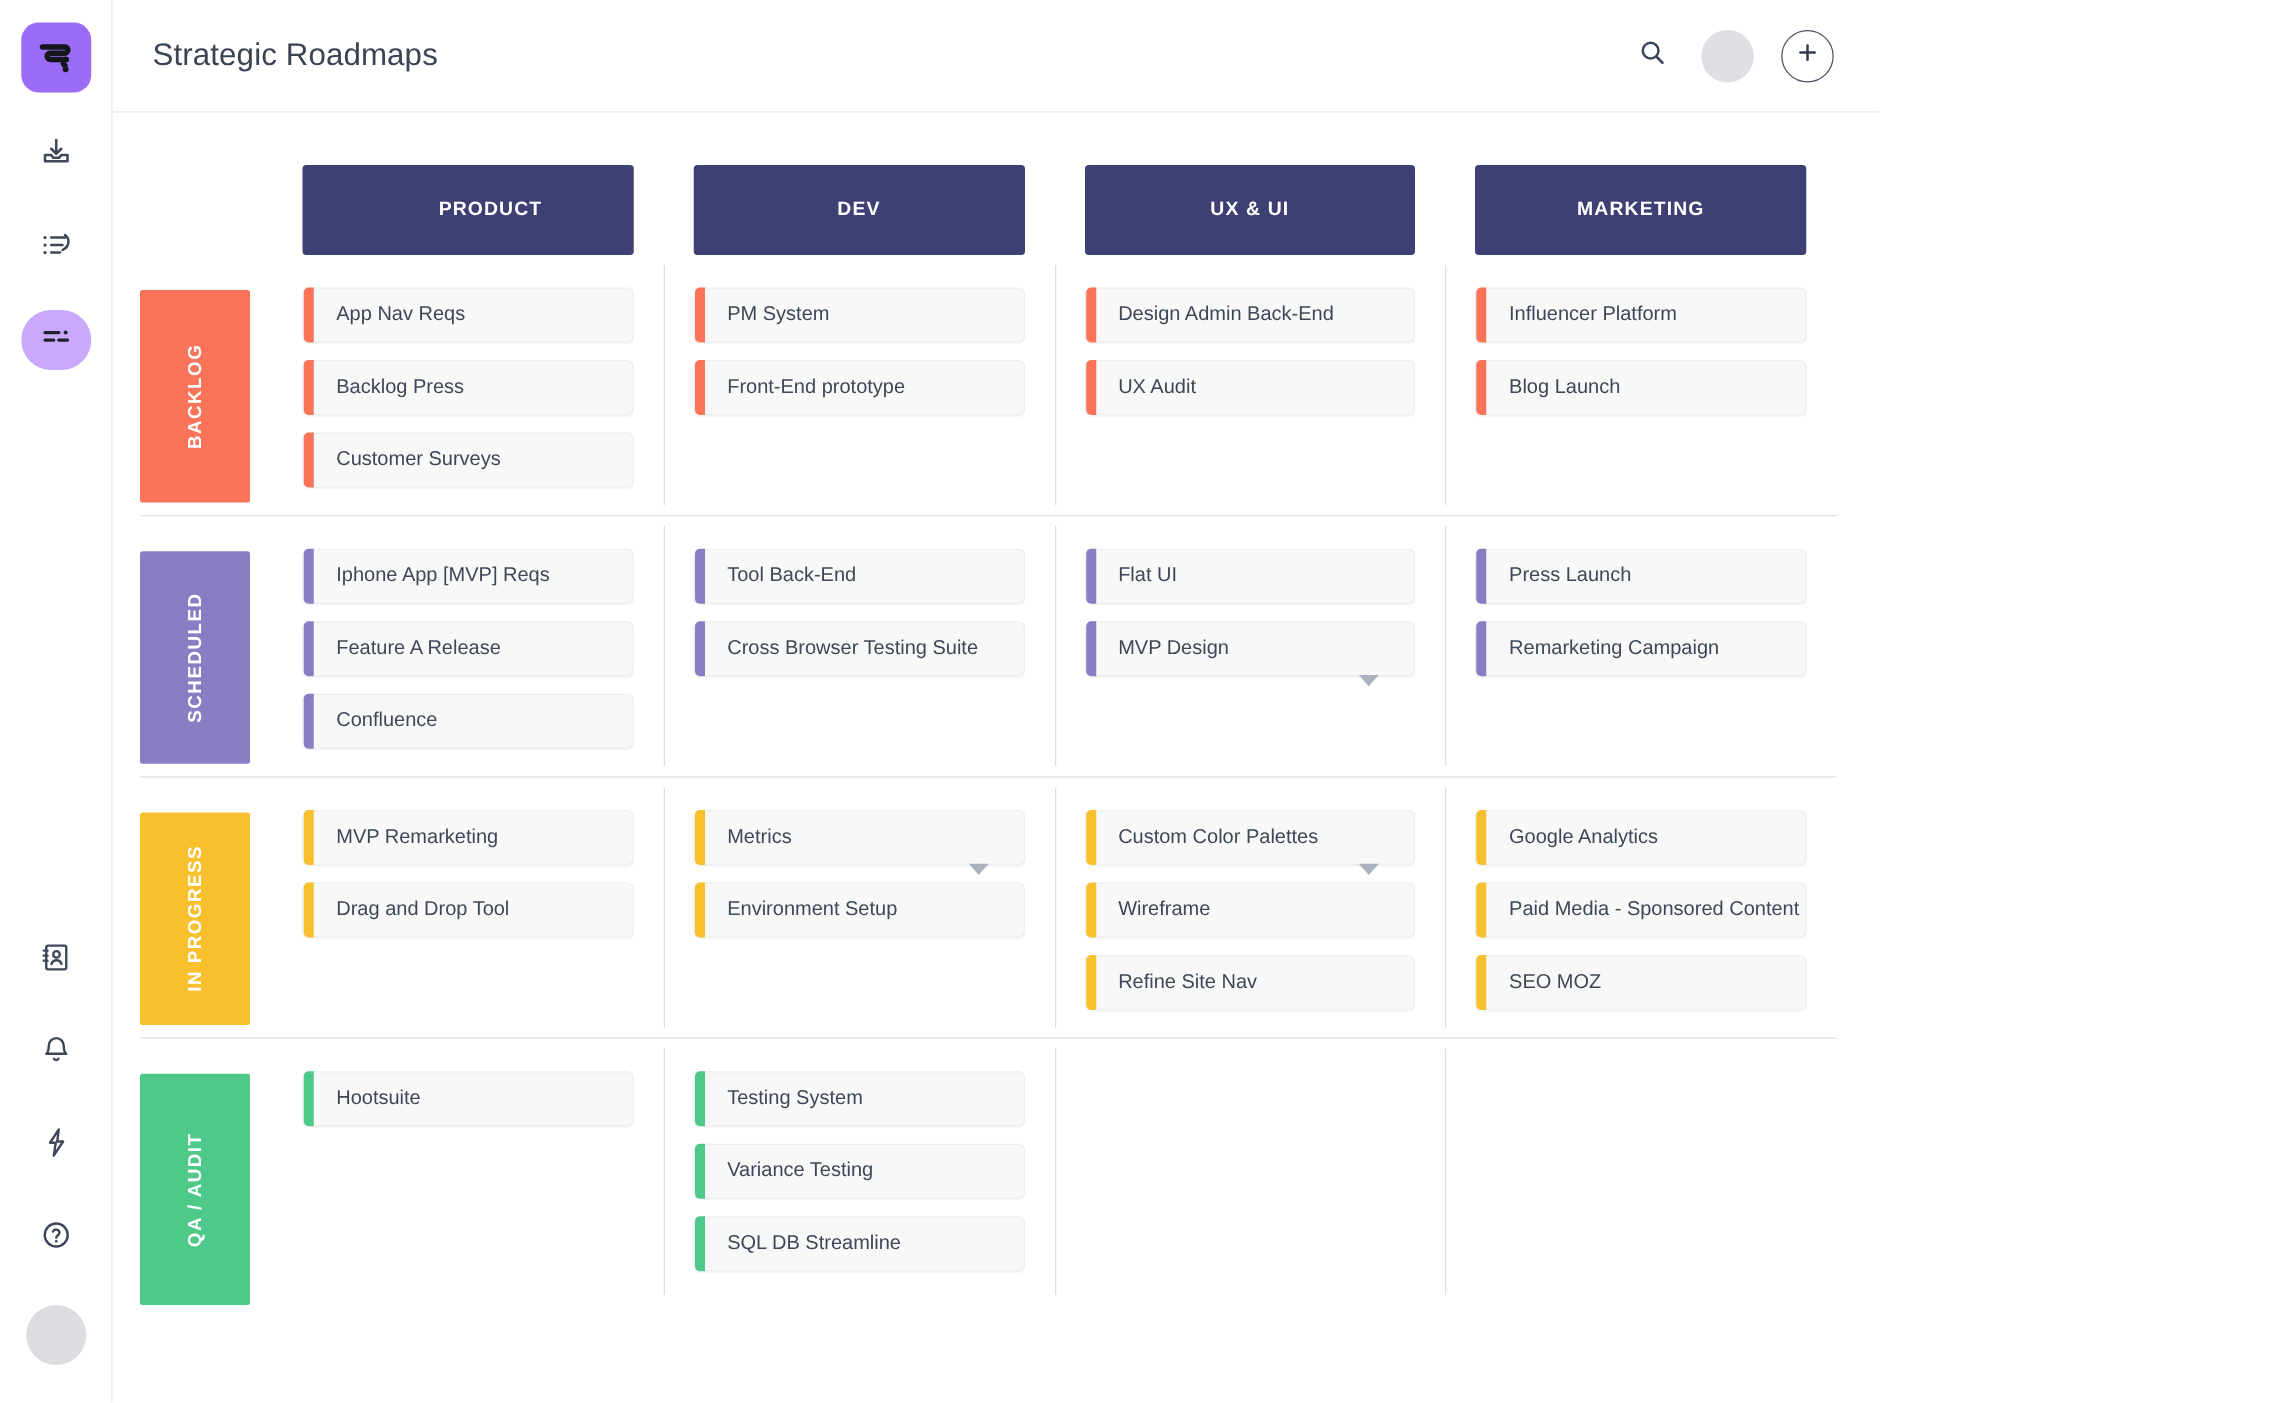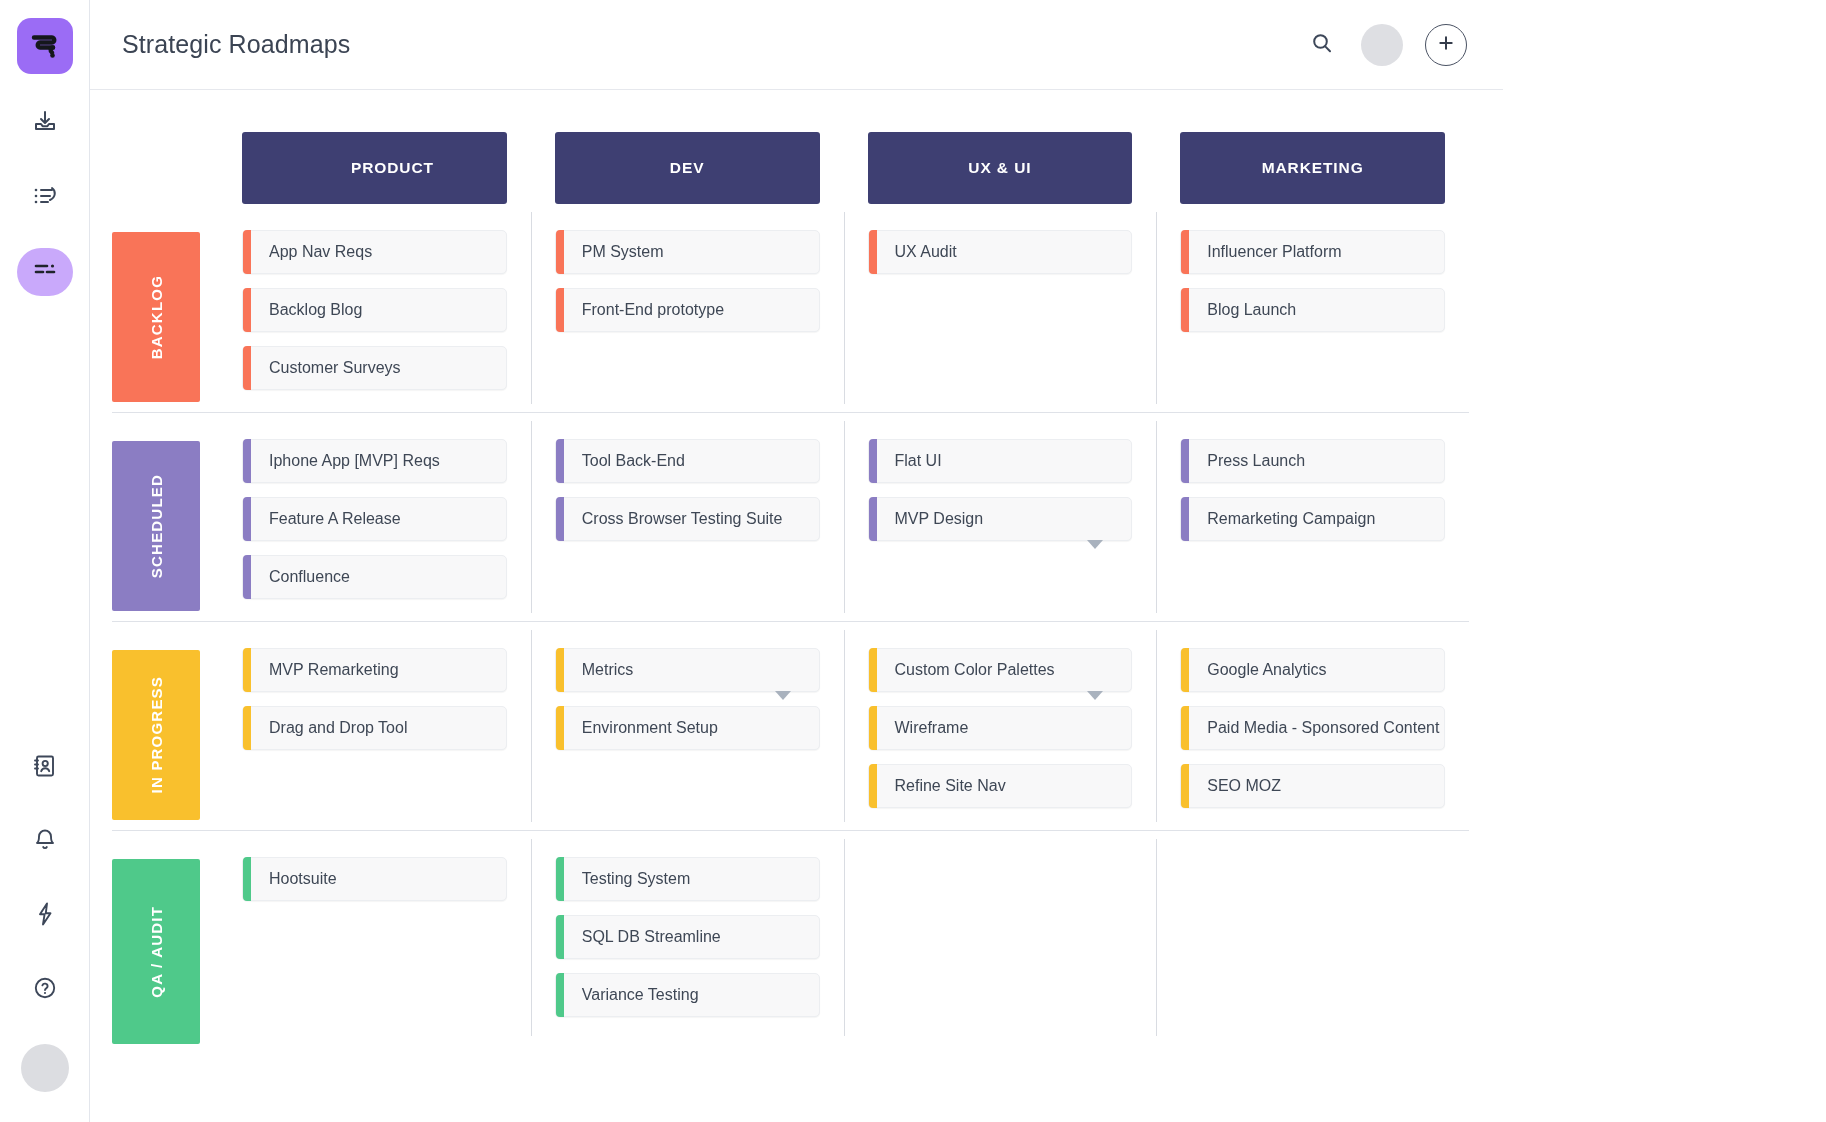--- a/index.html
+++ b/index.html
@@ -334,38 +334,42 @@
               <span>BACKLOG</span>
             </div>
           </div>
           <div class="cards-cell">
             <div class="card">
               <span class="bar" style="background: rgb(249, 116, 88);"></span>
               <span>App Nav Reqs</span>
             </div>
             <div class="card">
               <span class="bar" style="background: rgb(249, 116, 88);"></span>
-              <span>Backlog Blog</span>
+              <span>Backlog Press</span>
             </div>
             <div class="card">
               <span class="bar" style="background: rgb(249, 116, 88);"></span>
               <span>Customer Surveys</span>
             </div>
           </div>
           <div class="cards-cell bordered-left">
             <div class="card">
               <span class="bar" style="background: rgb(249, 116, 88);"></span>
               <span>PM System</span>
             </div>
             <div class="card">
               <span class="bar" style="background: rgb(249, 116, 88);"></span>
               <span>Front-End prototype</span>
             </div>
           </div>
           <div class="cards-cell bordered-left">
+            <div class="card">
+              <span class="bar" style="background: rgb(249, 116, 88);"></span>
+              <span>Design Admin Back-End</span>
+            </div>
             <div class="card">
               <span class="bar" style="background: rgb(249, 116, 88);"></span>
               <span>UX Audit</span>
             </div>
           </div>
           <div class="cards-cell bordered-left">
             <div class="card">
               <span class="bar" style="background: rgb(249, 116, 88);"></span>
               <span>Influencer Platform</span>
             </div>
@@ -493,25 +497,25 @@
               <span>Hootsuite</span>
             </div>
           </div>
           <div class="cards-cell bordered-left">
             <div class="card">
               <span class="bar" style="background: rgb(79, 201, 138);"></span>
               <span>Testing System</span>
             </div>
             <div class="card">
               <span class="bar" style="background: rgb(79, 201, 138);"></span>
+              <span>Variance Testing</span>
+            </div>
+            <div class="card">
+              <span class="bar" style="background: rgb(79, 201, 138);"></span>
               <span>SQL DB Streamline</span>
-            </div>
-            <div class="card">
-              <span class="bar" style="background: rgb(79, 201, 138);"></span>
-              <span>Variance Testing</span>
             </div>
           </div>
           <div class="cards-cell bordered-left"></div>
           <div class="cards-cell bordered-left"></div>
         </div>
     </div>
 
   </div>
 </div>
 

